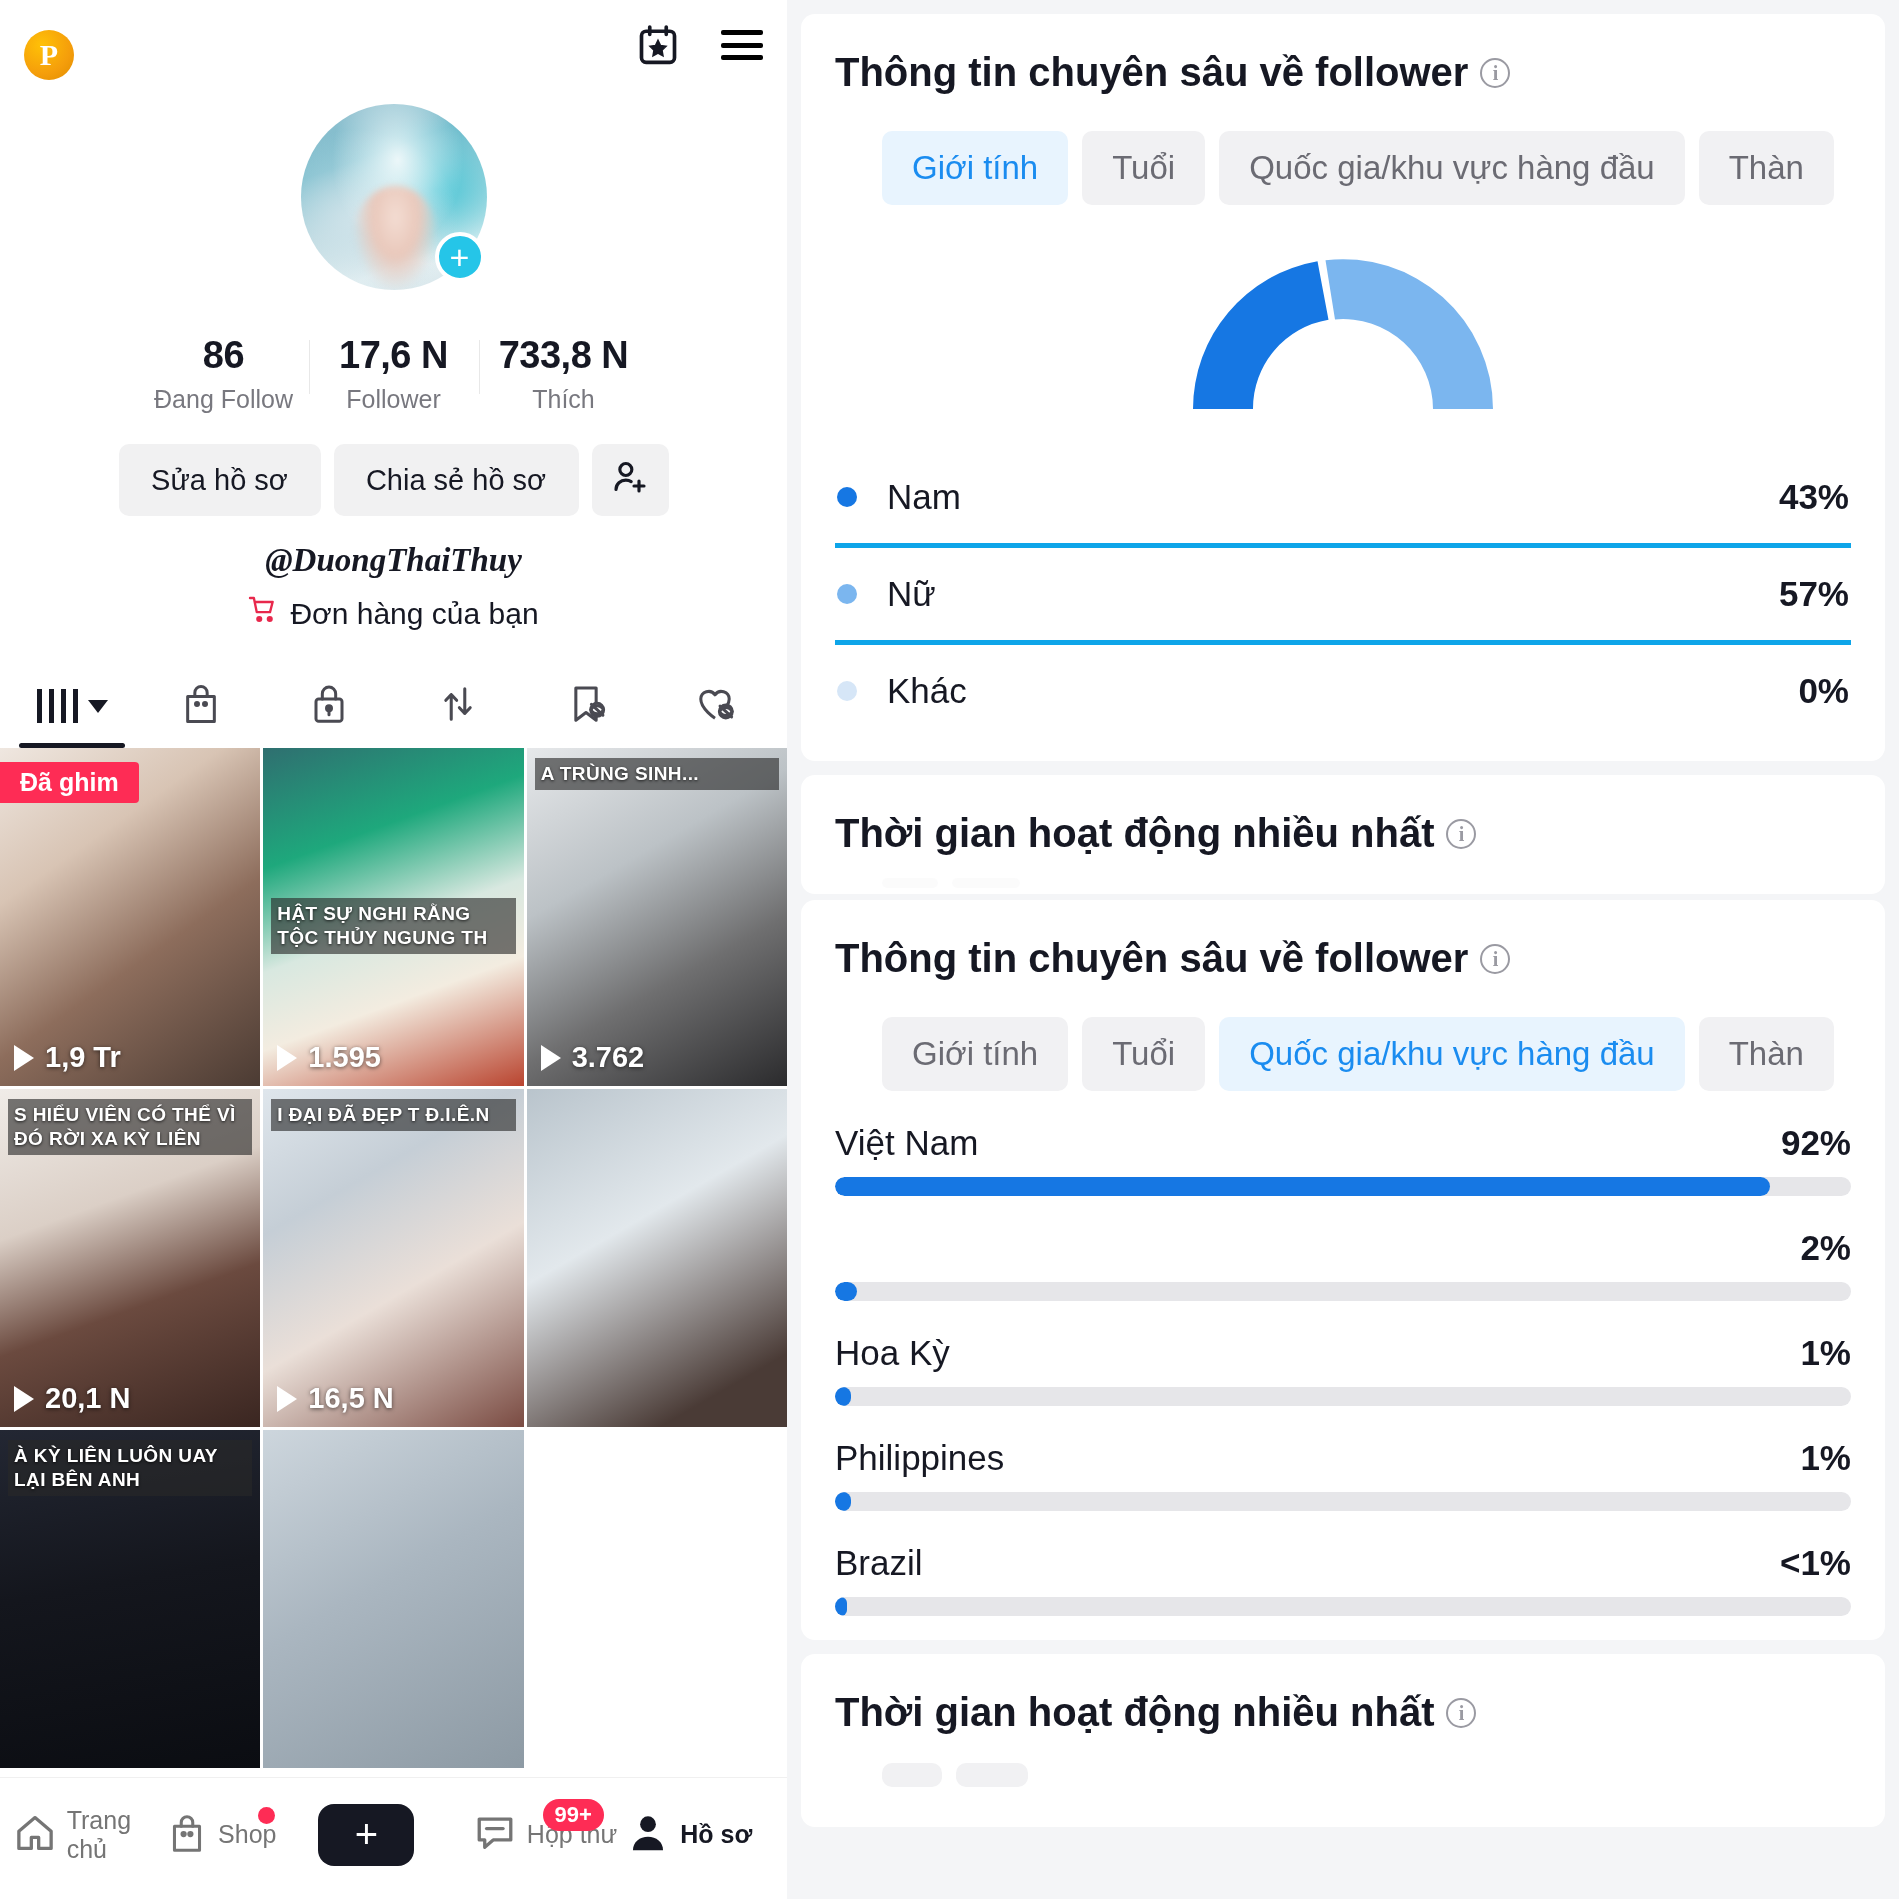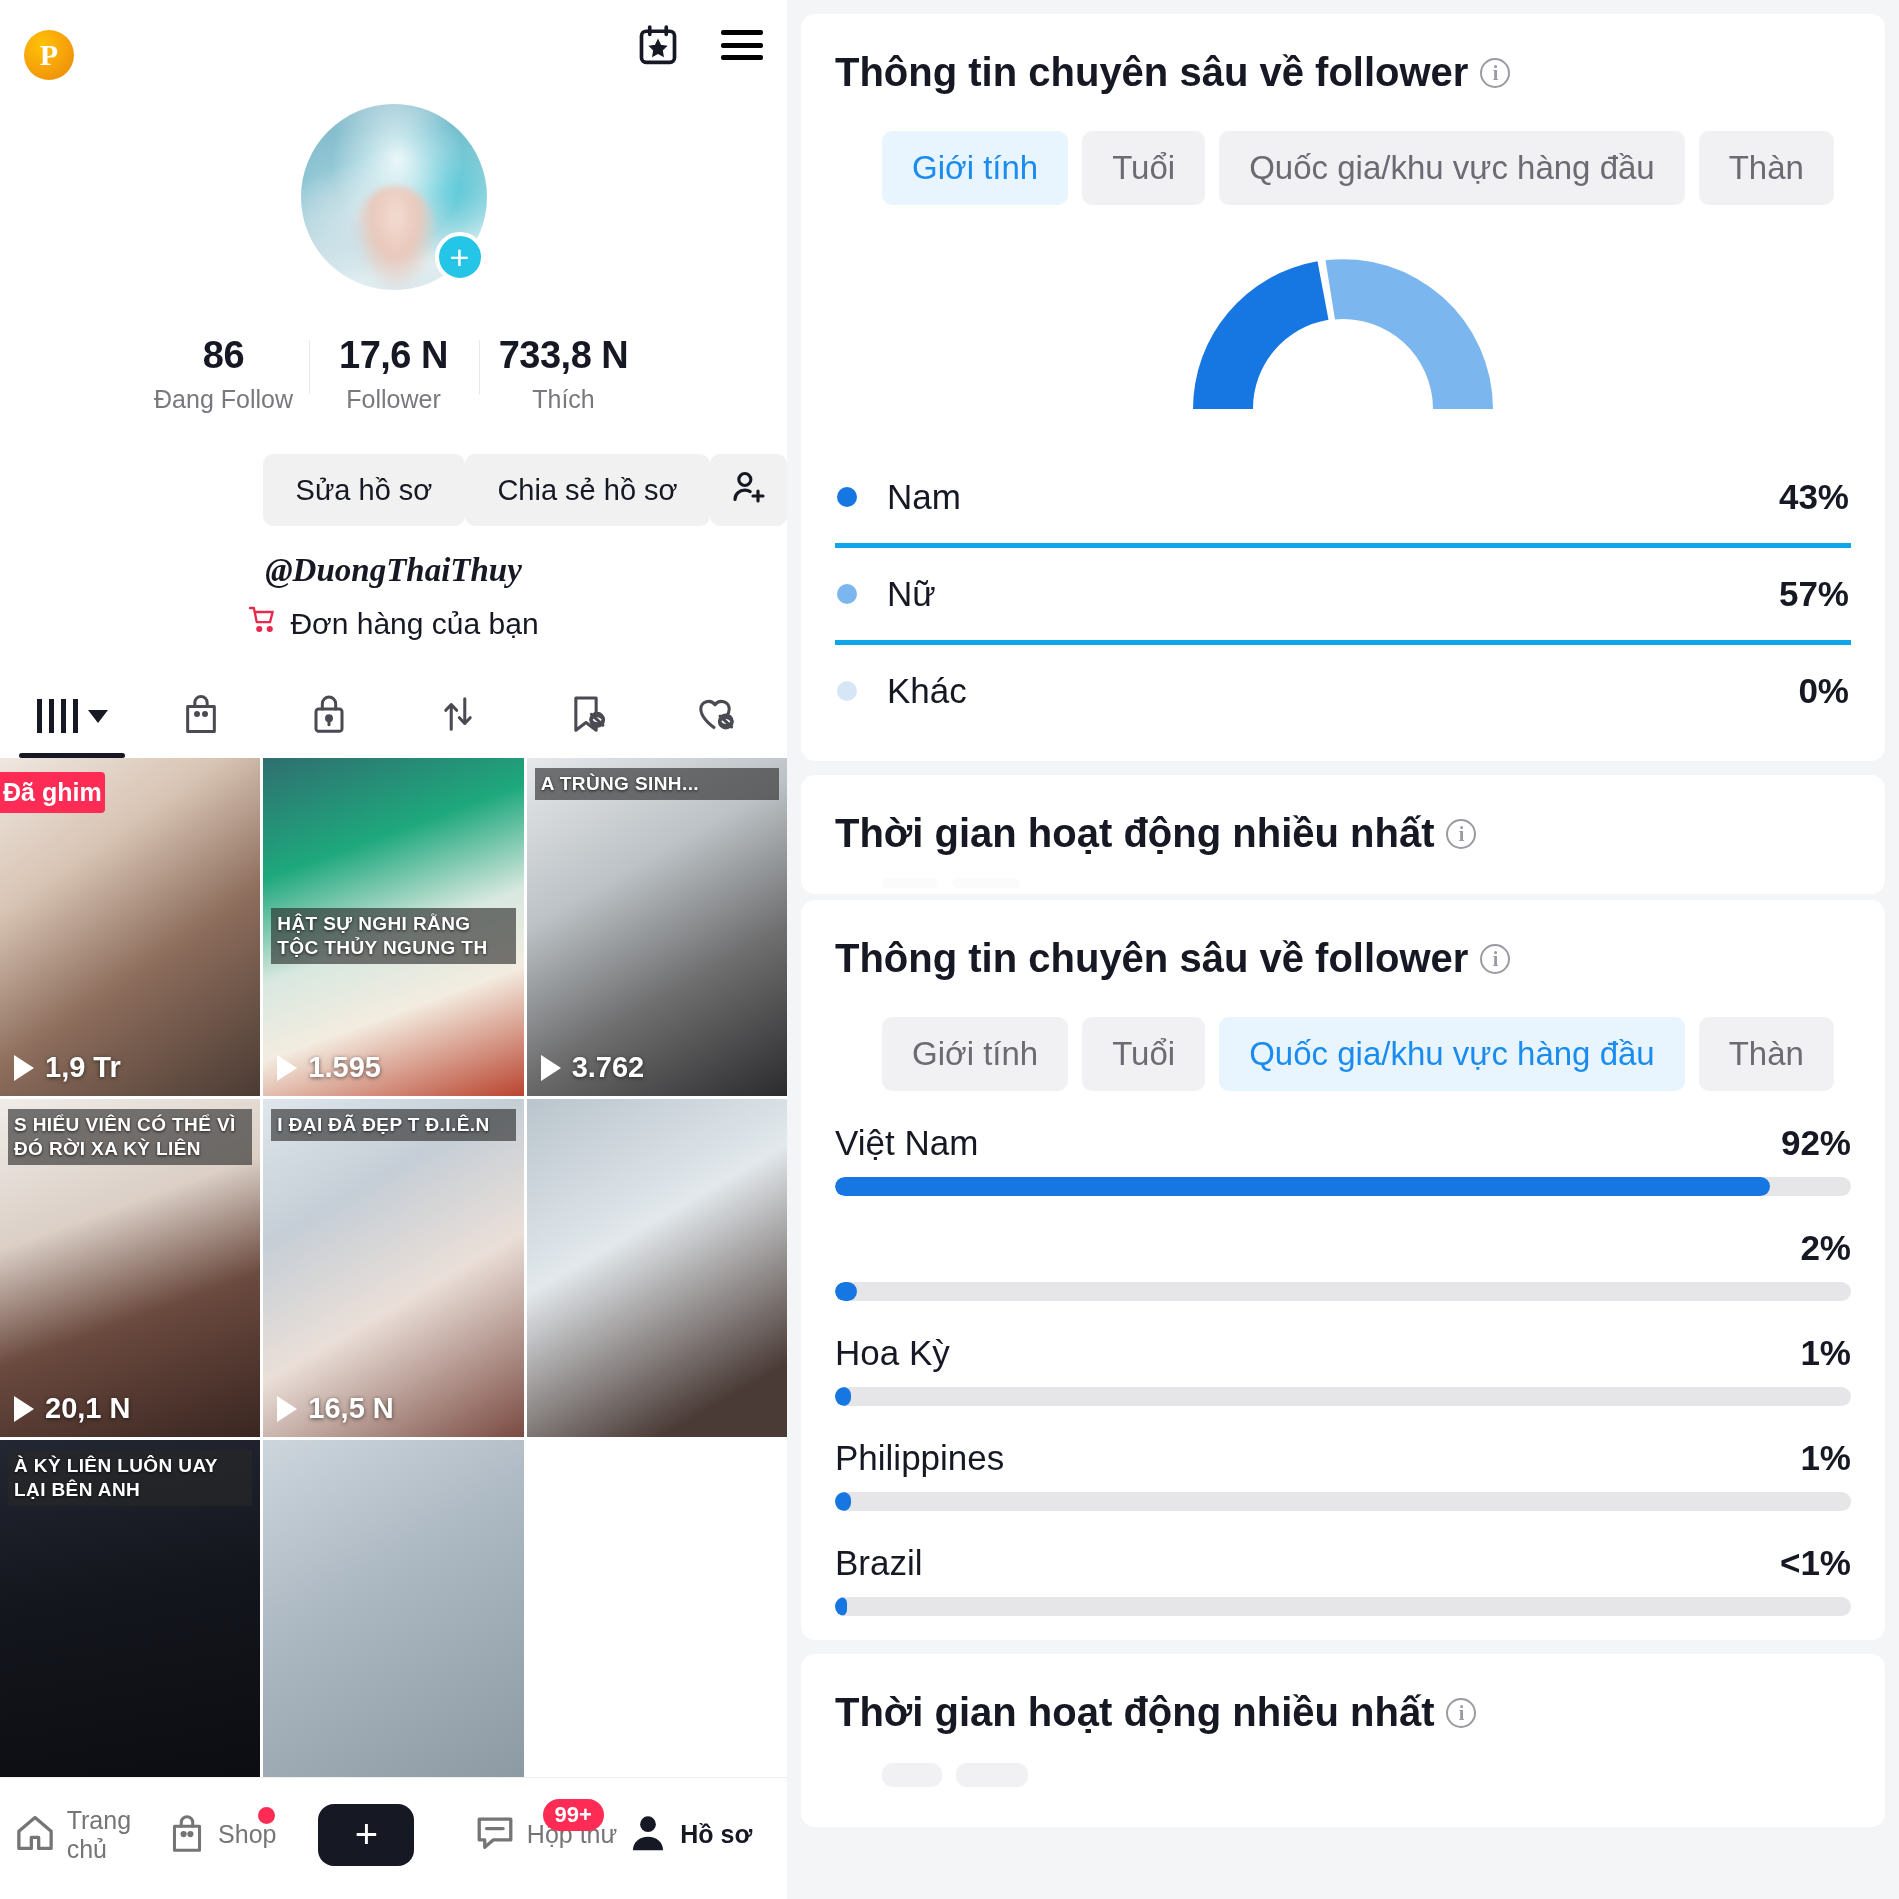--- a/index.html
+++ b/index.html
@@ -65,21 +65,21 @@
   }
 
   .stats { display:flex; justify-content:center; align-items:flex-start; margin-top: 44px; }
   .stat { width: 170px; text-align:center; position:relative; }
   .stat + .stat::before {
     content:''; position:absolute; left:0; top:6px; width:1px; height:54px; background:#e8e8e8;
   }
   .stat-num { font-size: 38px; font-weight: 700; color:#161823; letter-spacing:-0.5px; }
   .stat-lbl { font-size: 25px; color:#78787f; margin-top: 8px; }
 
-  .actions { display:flex; justify-content:flex-end; gap:0; margin-top: 40px; }
+  .actions { display:flex; justify-content:center; gap:13px; margin-top: 30px; }
   .btn {
     background:#f1f1f2; border-radius:10px; border:none;
     font-size: 29px; color:#161823; font-family:"Liberation Sans", sans-serif;
     display:flex; align-items:center; justify-content:center;
     height:72px; cursor:pointer;
   }
   .btn-edit { width: 202px; }
   .btn-share { width: 245px; }
   .btn-icon { width: 77px; }
 
@@ -121,21 +121,21 @@
   .vcell .vplays {
     position:absolute; left:14px; bottom:12px;
     color:#fff; font-size:29px; font-weight:600;
     display:flex; align-items:center; gap:11px;
     text-shadow:0 1px 4px rgba(0,0,0,.6);
   }
   .play-tri { width:0;height:0;border-left:20px solid #fff;border-top:13px solid transparent;border-bottom:13px solid transparent; }
   .pin-badge {
     position:absolute; left:0; top:14px;
     background:#fe2c55; color:#fff; font-size:25px; font-weight:600;
-    padding:6px 3px; border-radius: 0 4px 4px 0;
+    padding:6px 20px; border-radius: 0 4px 4px 0;
   }
   
   .th1 { background: linear-gradient(145deg,#efe7e0 0%,#d8c4b4 30%,#8d6d5c 60%,#4b3b33 100%); }
   .th2 { background: linear-gradient(160deg,#2f6f70 0%,#1ea87c 28%,#d8e8e0 52%,#f3ece0 70%,#b9442f 100%); }
   .th3 { background: linear-gradient(150deg,#5e6b74 0%,#9aa6ad 40%,#dfe4e7 75%,#cfd6da 100%); }
   .th4 { background: linear-gradient(150deg,#e6e8ea 0%,#bcc2c6 35%,#6f6f70 65%,#2b2b2d 100%); }
   .th5 { background: linear-gradient(160deg,#f0ece8 0%,#dbcfc6 35%,#6b4a3f 62%,#3a2621 100%); }
   .th6 { background: linear-gradient(150deg,#dfe6ec 0%,#c5ced6 30%,#eadfd8 58%,#7a4b42 100%); }
   .th7 { background: linear-gradient(150deg,#b9c4cc 0%,#e2e8ec 40%,#4a3b36 85%); }
   .th8 { background: linear-gradient(170deg,#232733 0%,#14161d 45%,#0b0d12 100%); }

